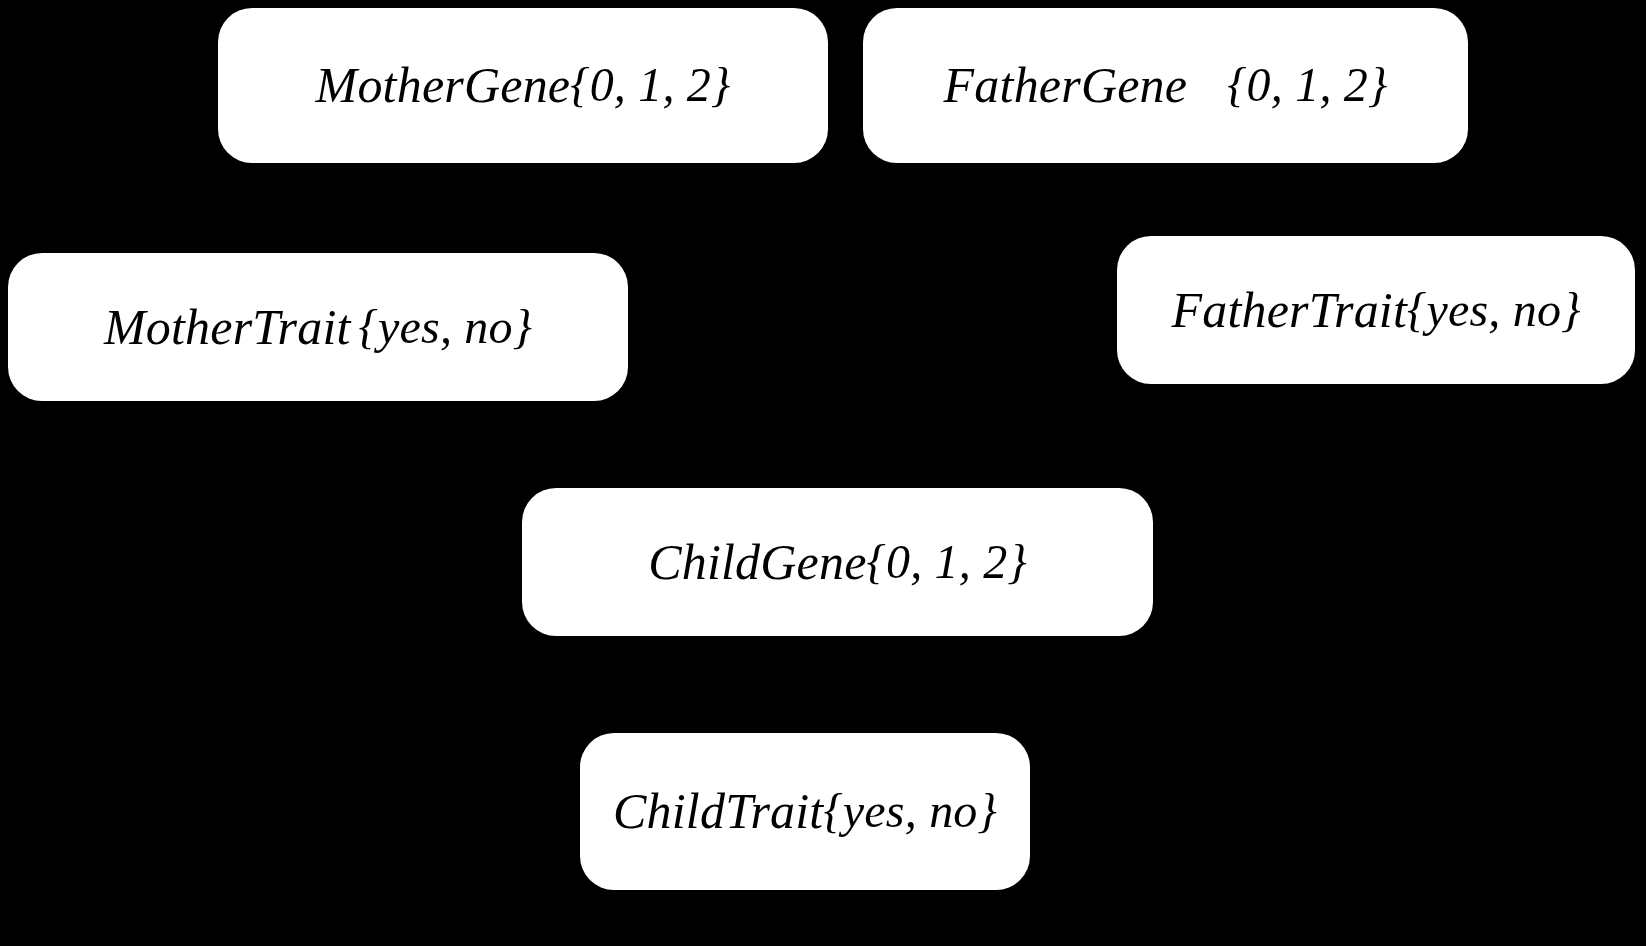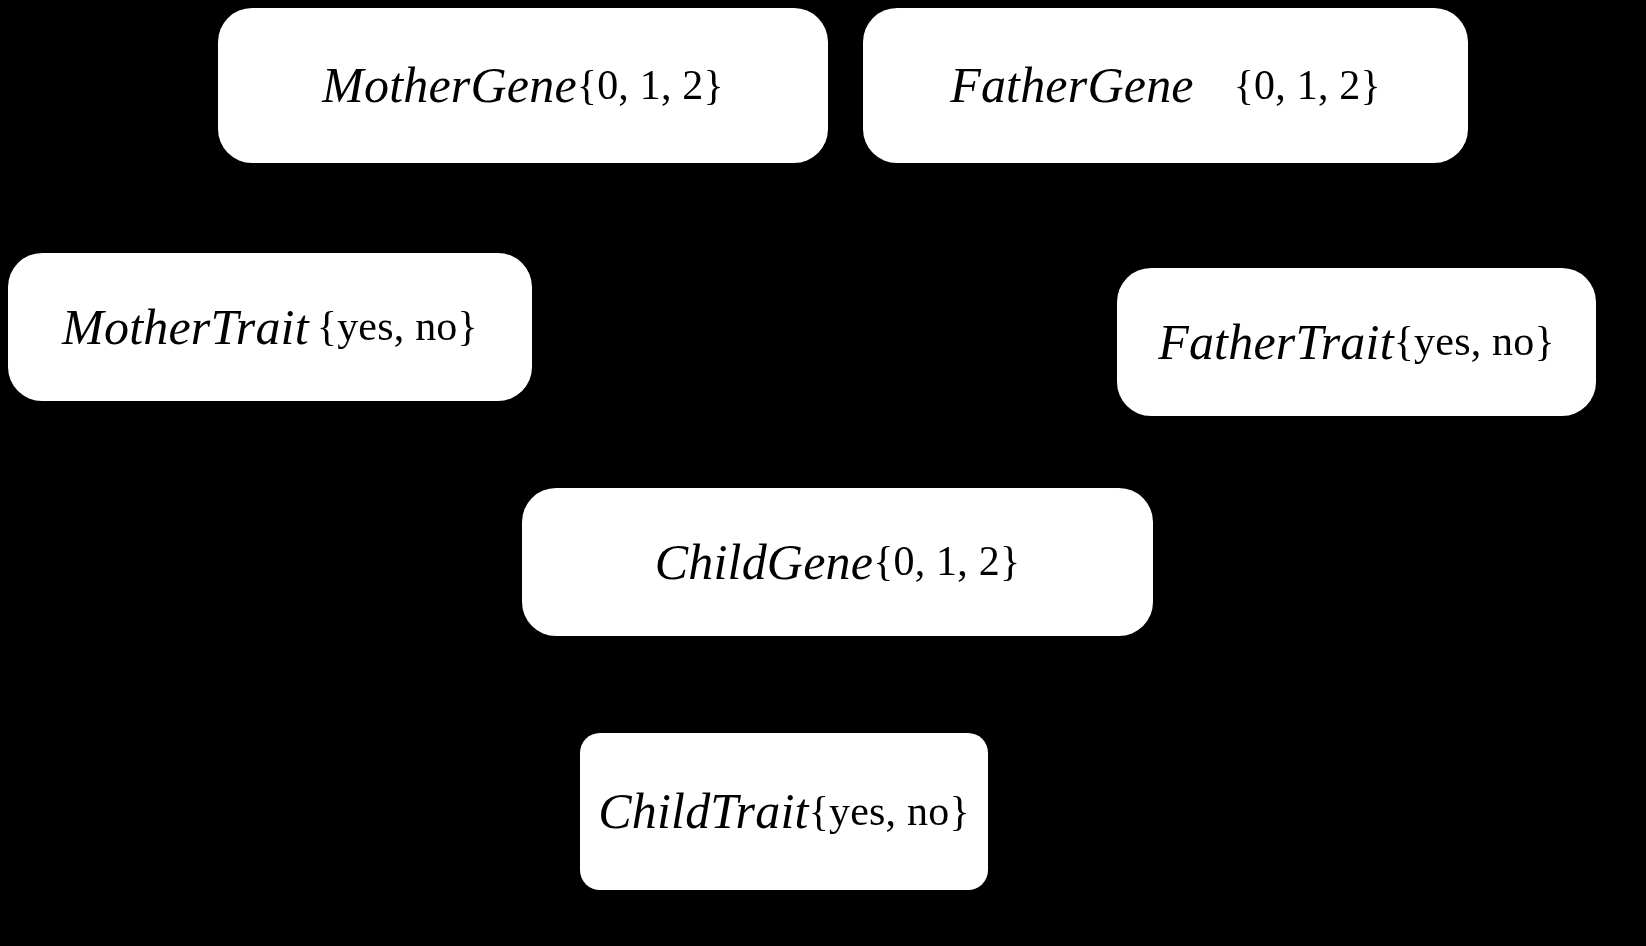--- a/index.html
+++ b/index.html
@@ -30,33 +30,34 @@
     overflow: hidden;
   }
   .node-title {
     font-style: italic;
     font-weight: normal;
     font-size: 50px;
     letter-spacing: 0.2px;
     white-space: nowrap;
   }
   .node-domain {
+    font-style: italic;
     font-weight: normal;
-    font-size: 42px;
+    font-size: 48px;
     letter-spacing: 0.2px;
     white-space: nowrap;
   }
 
   
   #node-mother-gene  { left: 218px; top: 8px;   width: 610px; height: 155px; }
   #node-father-gene  { left: 863px; top: 8px;   width: 605px; height: 155px; gap: 40px; }
-  #node-mother-trait { left: 8px;   top: 253px; width: 524px; height: 148px; gap: 8px; }
-  #node-father-trait { left: 1117px;top: 268px; width: 479px; height: 148px; }
+  #node-mother-trait { left: 8px;   top: 253px; width: 620px; height: 148px; gap: 8px; }
+  #node-father-trait { left: 1117px;top: 236px; width: 518px; height: 148px; }
   #node-child-gene   { left: 522px; top: 488px; width: 631px; height: 148px; }
-  #node-child-trait  { left: 580px; top: 733px; width: 408px; height: 157px; border-radius: 20px; }
+  #node-child-trait  { left: 580px; top: 733px; width: 450px; height: 157px; }
 </style>
 </head>
 <body>
 
 <div id="canvas">
 
   <div class="node" id="node-mother-gene">
     <div class="node-title">MotherGene</div>
     <div class="node-domain">{0, 1, 2}</div>
   </div>

